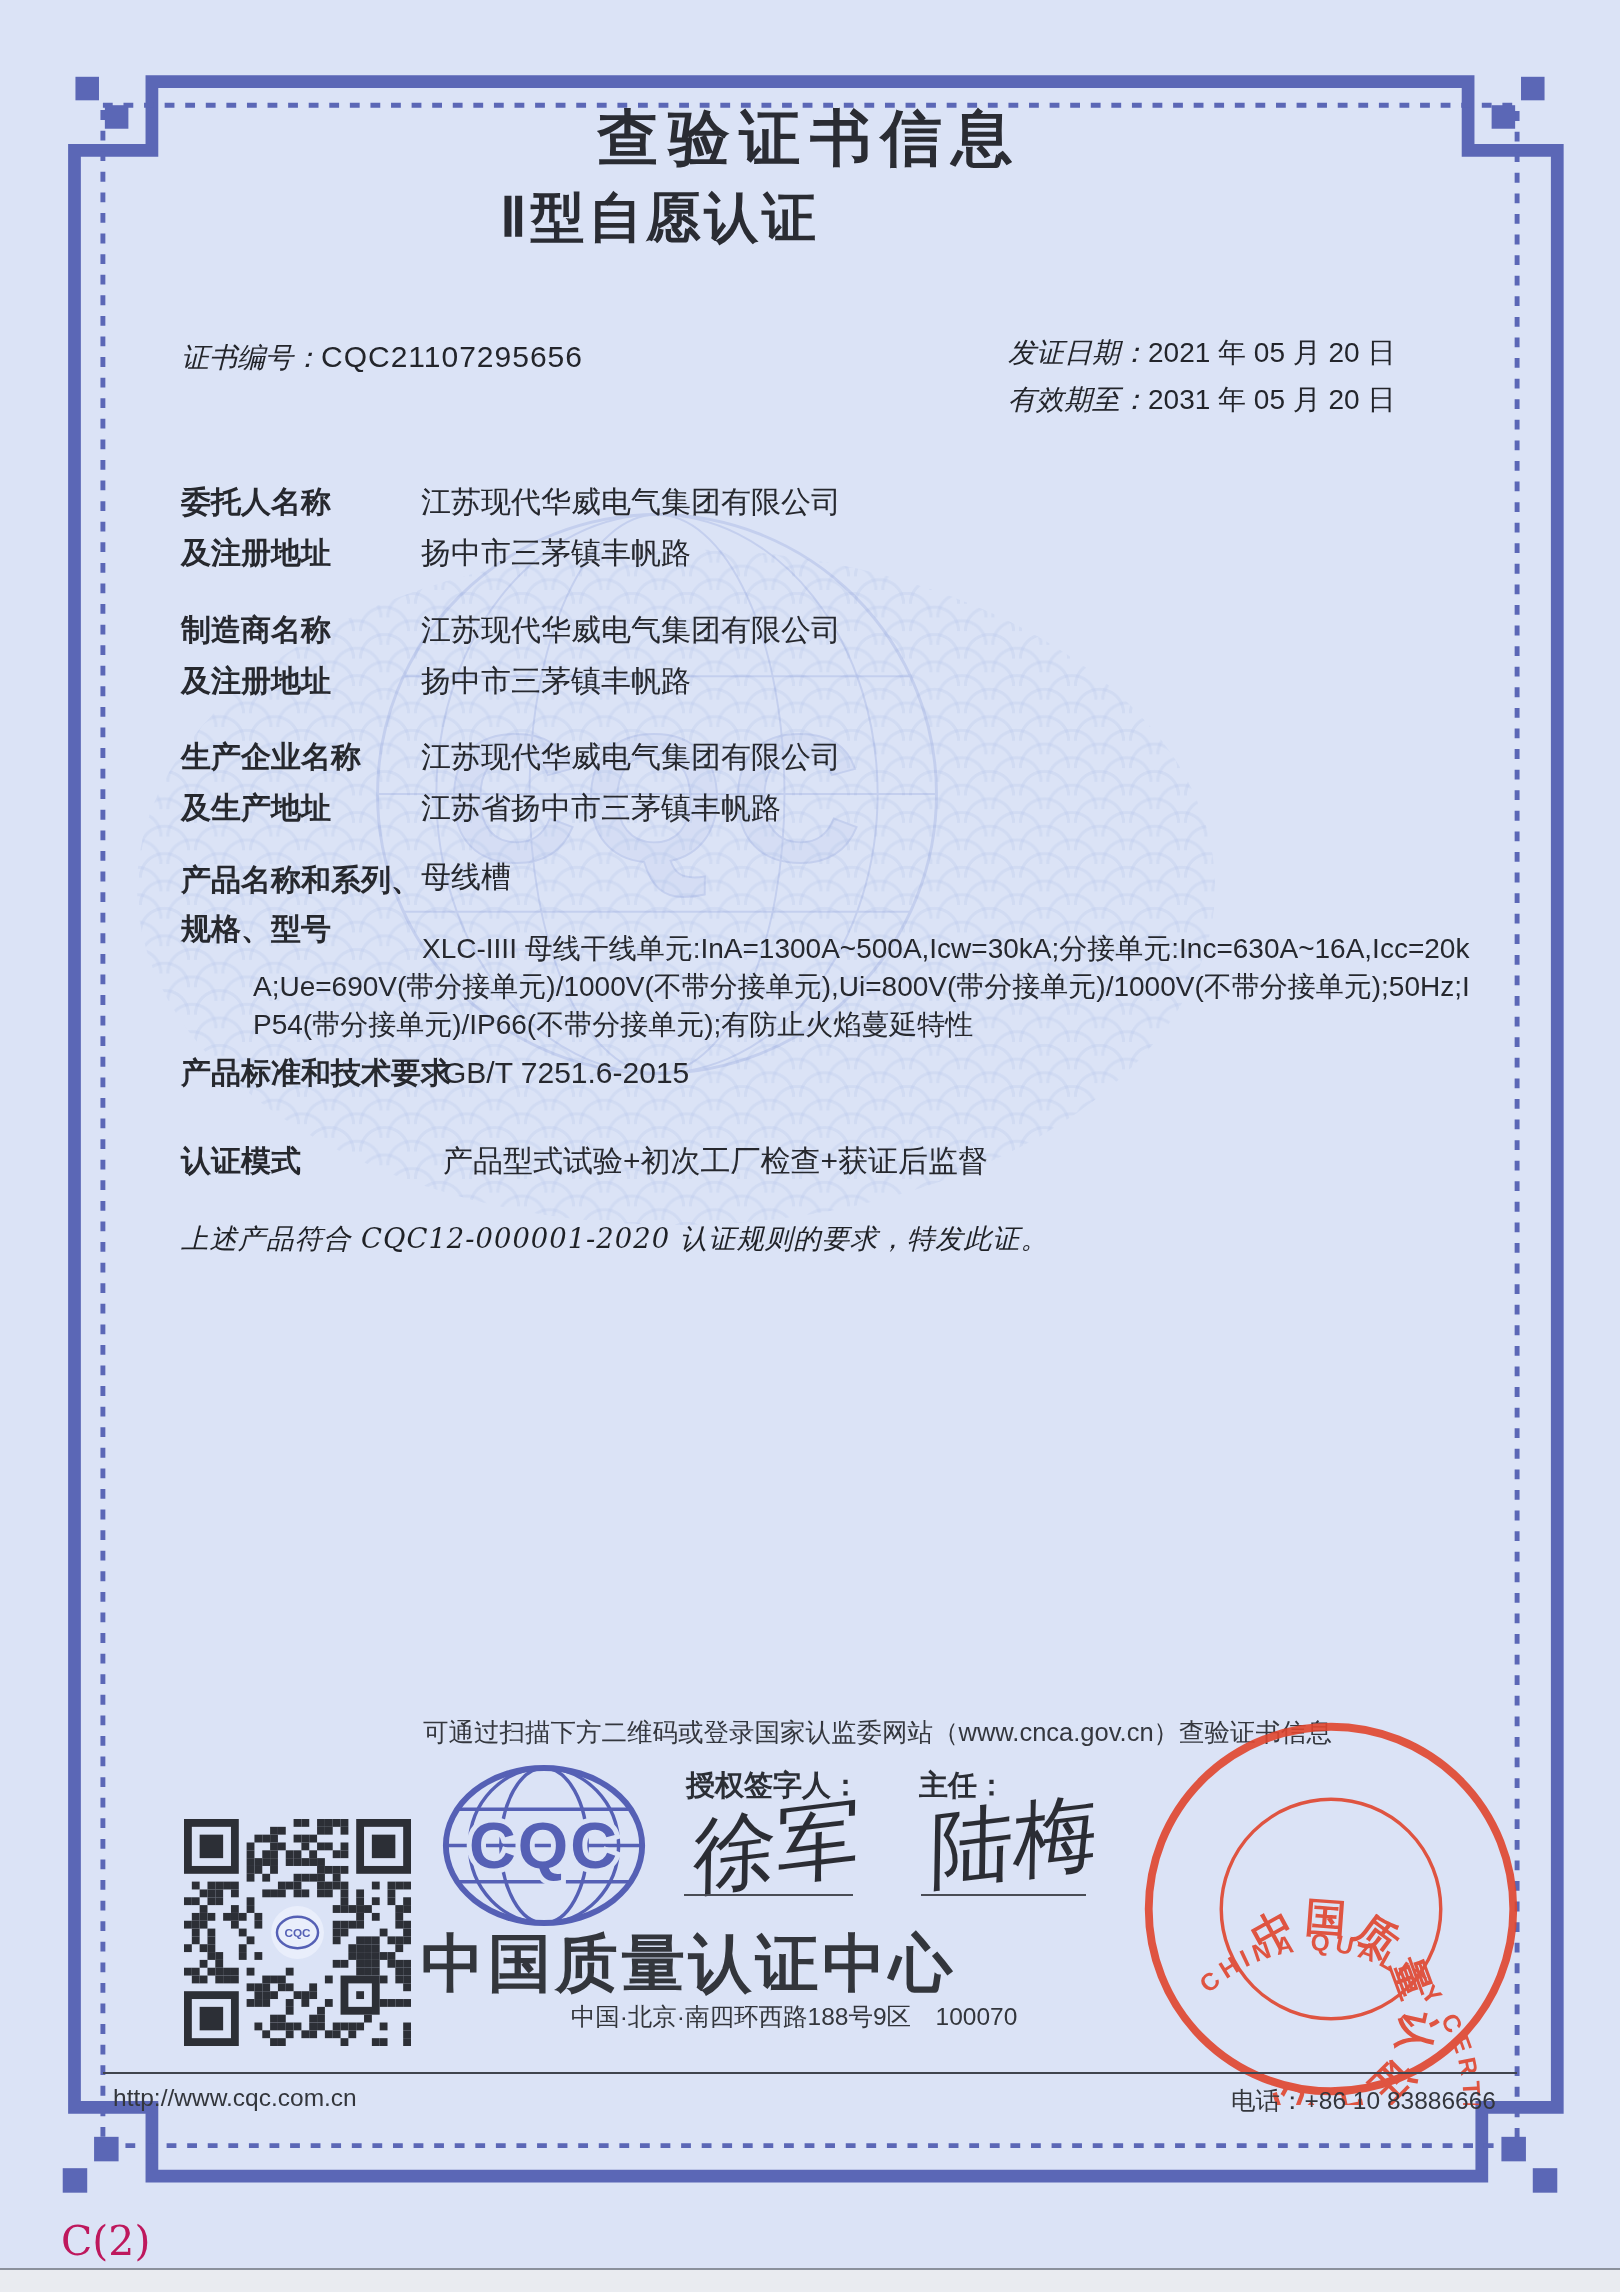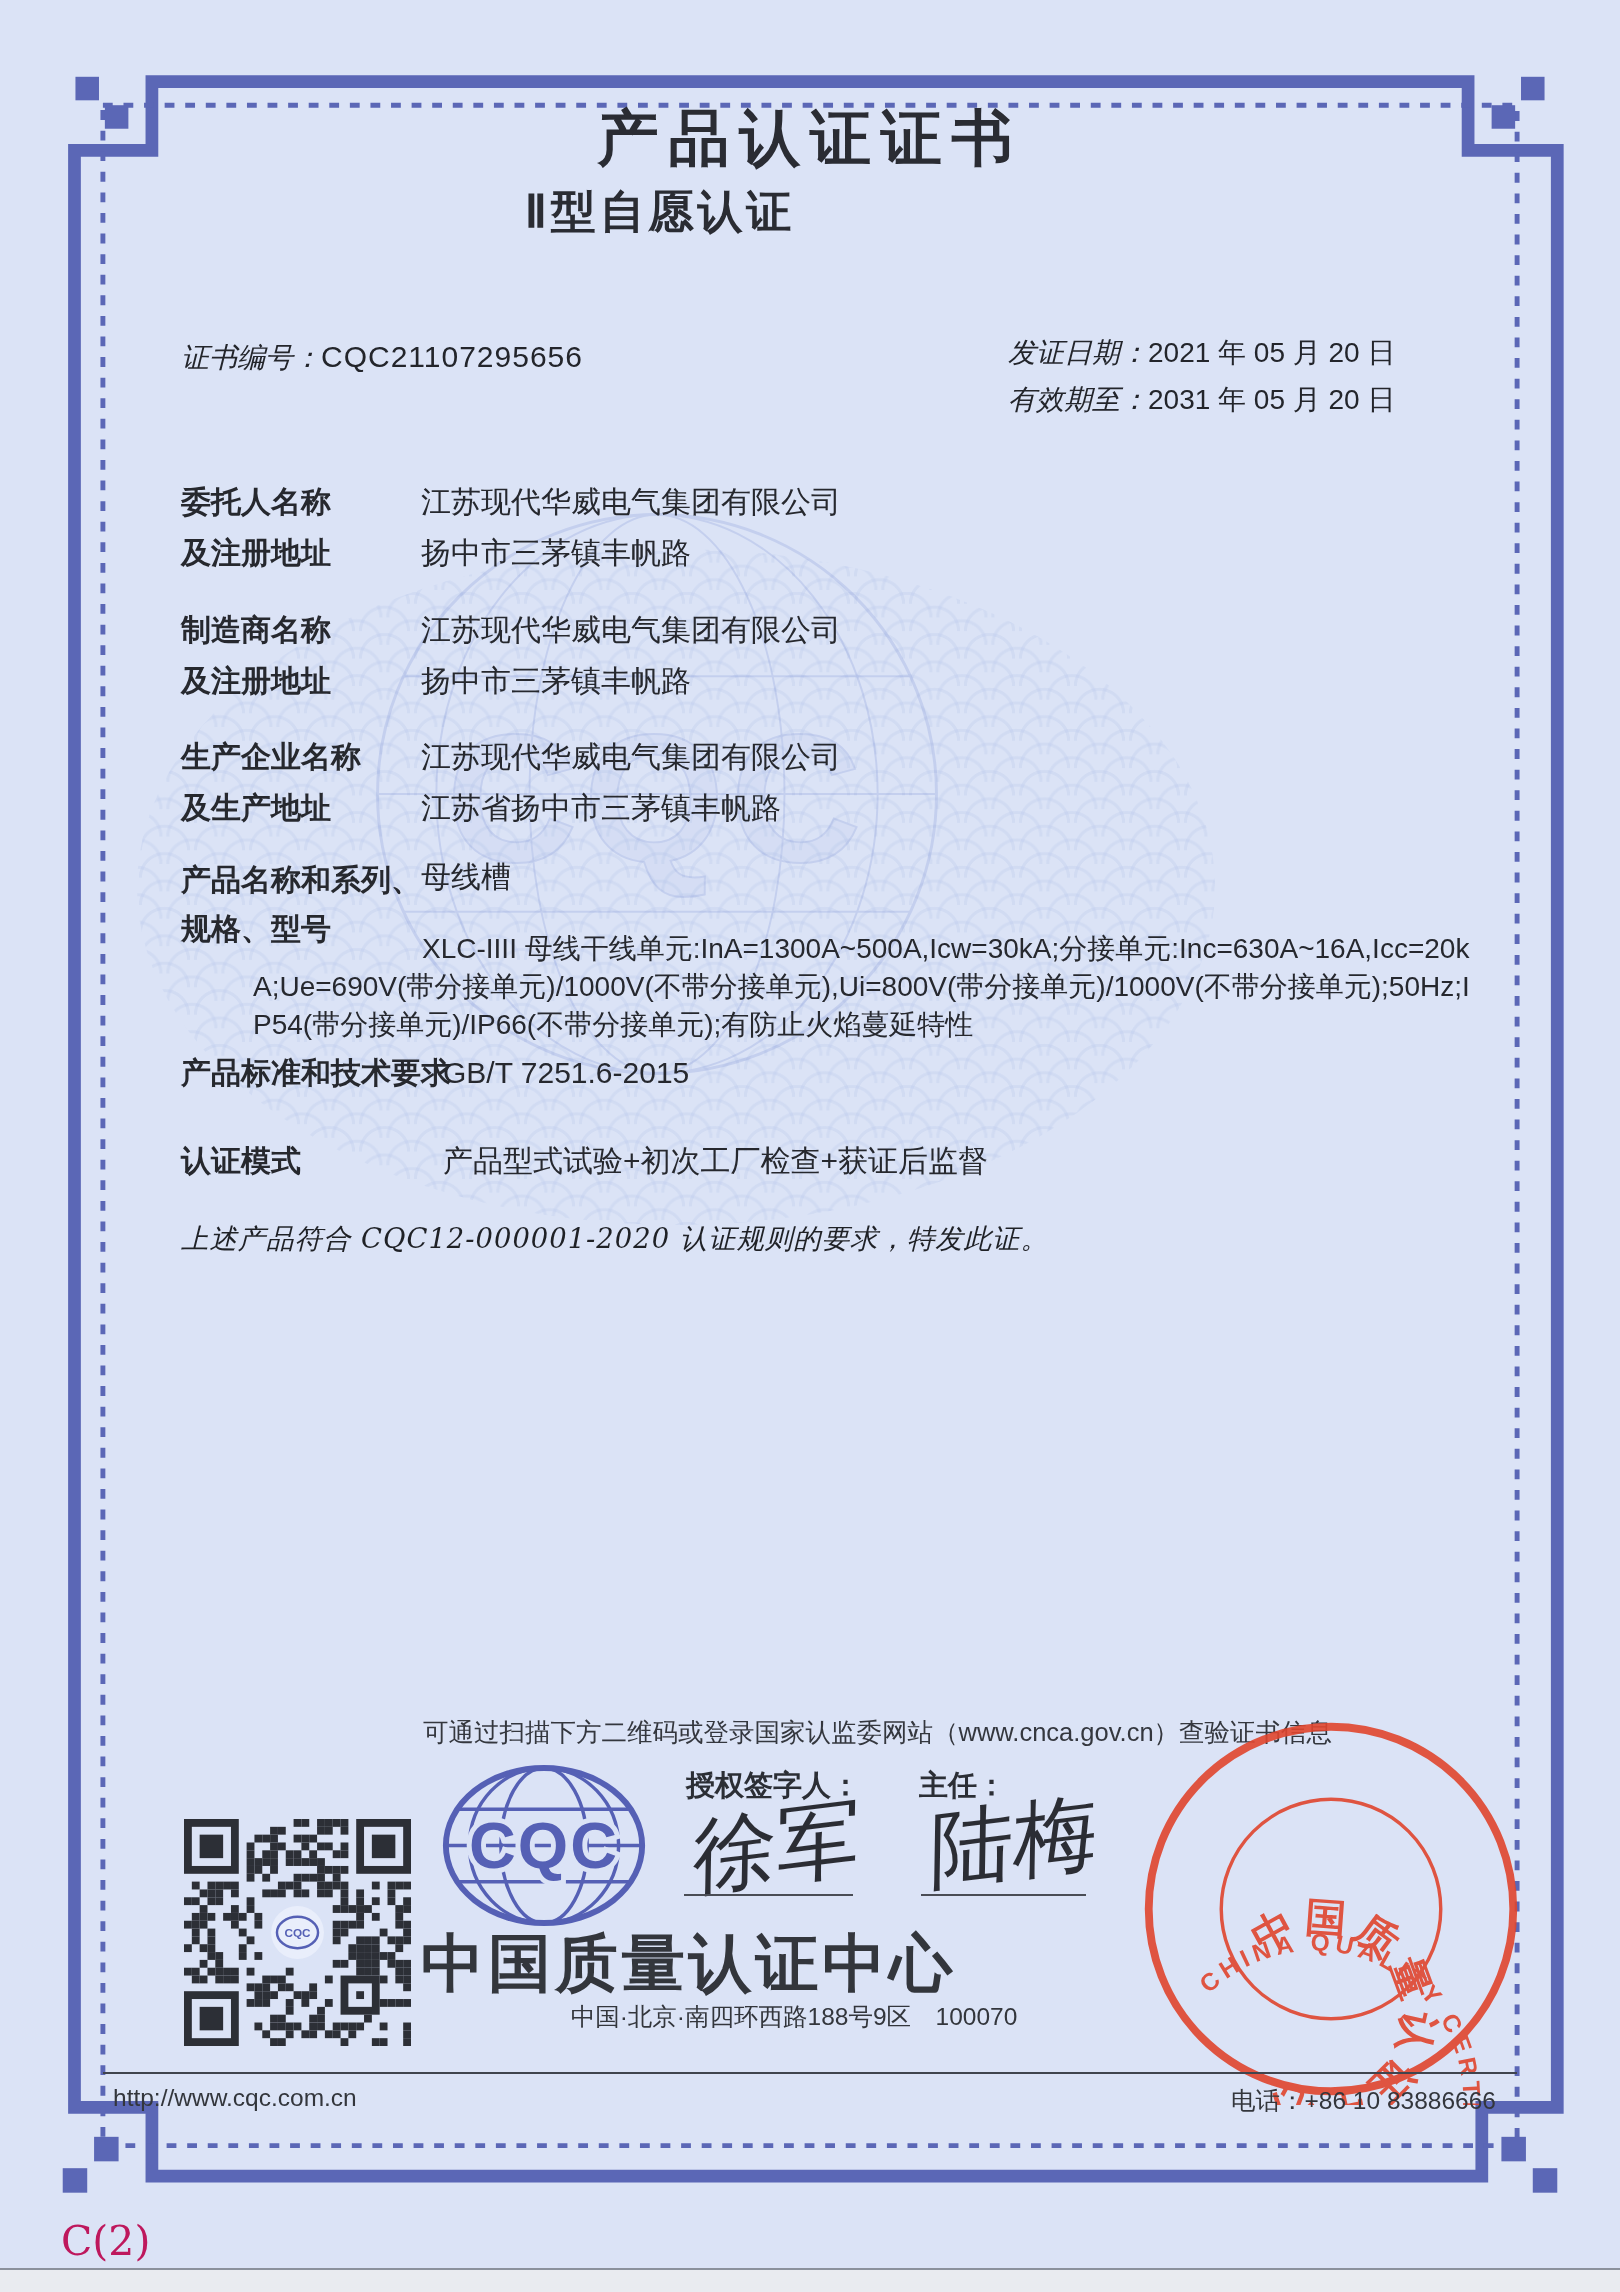--- a/index.html
+++ b/index.html
@@ -16,21 +16,21 @@
       radial-gradient(circle at 50% 100%, transparent 57%, rgba(110,140,210,.20) 59%, rgba(110,140,210,.20) 65%, transparent 67%) 0 0/55px 27.4px,
       radial-gradient(circle at 50% 100%, transparent 57%, rgba(110,140,210,.20) 59%, rgba(110,140,210,.20) 65%, transparent 67%) 27.4px 13.7px/55px 27.4px;
     opacity:.45;
   }
   .title{
     left:0;top:98px;width:1620px;text-align:center;
     font-size:61px;font-weight:700;letter-spacing:9.8px;color:#2a2c33;
   }
   .subtitle{
     left:0;top:182px;width:1320px;text-align:center;
-    font-size:45px;font-weight:700;letter-spacing:3.9px;color:#2a2c33;
+    font-size:54px;font-weight:700;letter-spacing:3.9px;color:#2a2c33;
   }
   .kai{font-family:"DejaVu Serif",serif;font-style:italic;}
   .certno{left:181px;top:339px;font-size:28px;color:#23252b;}
   .certno .val{font-style:normal;font-family:"Liberation Sans",sans-serif;font-size:30px;font-weight:500;letter-spacing:1px;}
   .dates{left:1008px;top:329px;font-size:28px;line-height:47px;color:#23252b;white-space:nowrap;}
   .dates .val{font-style:normal;font-family:"Liberation Sans",sans-serif;font-weight:500;}
   .flabel{font-size:30px;font-weight:700;line-height:51px;color:#26282e;white-space:nowrap;}
   .fvalue{font-size:30px;font-weight:400;line-height:51px;color:#26282e;white-space:nowrap;}
   .spec{
     left:253px;top:930px;width:1227px;font-size:28px;line-height:38px;
@@ -79,21 +79,21 @@
         <rect x="107" y="107" width="24" height="24"></rect>
       <rect x="1552" y="78" width="24" height="24"></rect>
         <rect x="1522" y="107" width="24" height="24"></rect>
       <rect x="1532" y="2180" width="25" height="25"></rect>
         <rect x="1564" y="2212" width="25" height="25"></rect>
       <rect x="96" y="2180" width="25" height="25"></rect>
         <rect x="64" y="2212" width="25" height="25"></rect>
     </g>
   </svg>
 
-  <div class="abs title">产品认证证书</div>
+  <div class="abs title">查验证书信息</div>
   <div class="abs subtitle">Ⅱ型自愿认证</div>
 
   <div class="abs certno kai">
     <span>证书编号：</span><span class="val">CQC21107295656</span>
   </div>
 
   <div class="abs dates kai">
     <div>
       <span>发证日期：</span><span class="val">2021 年 05 月 20 日</span>
     </div>

